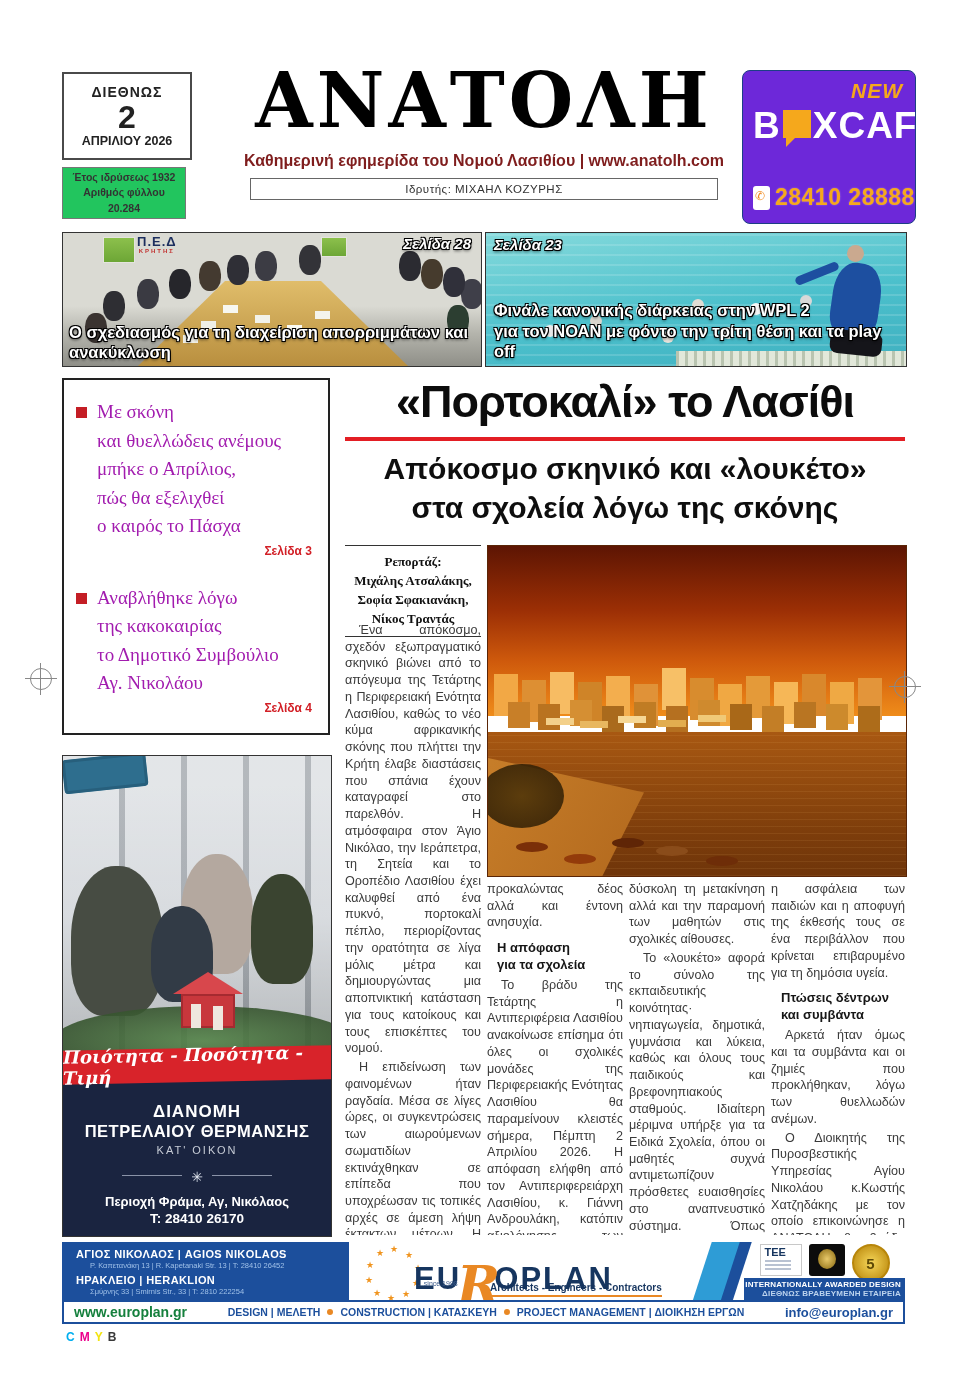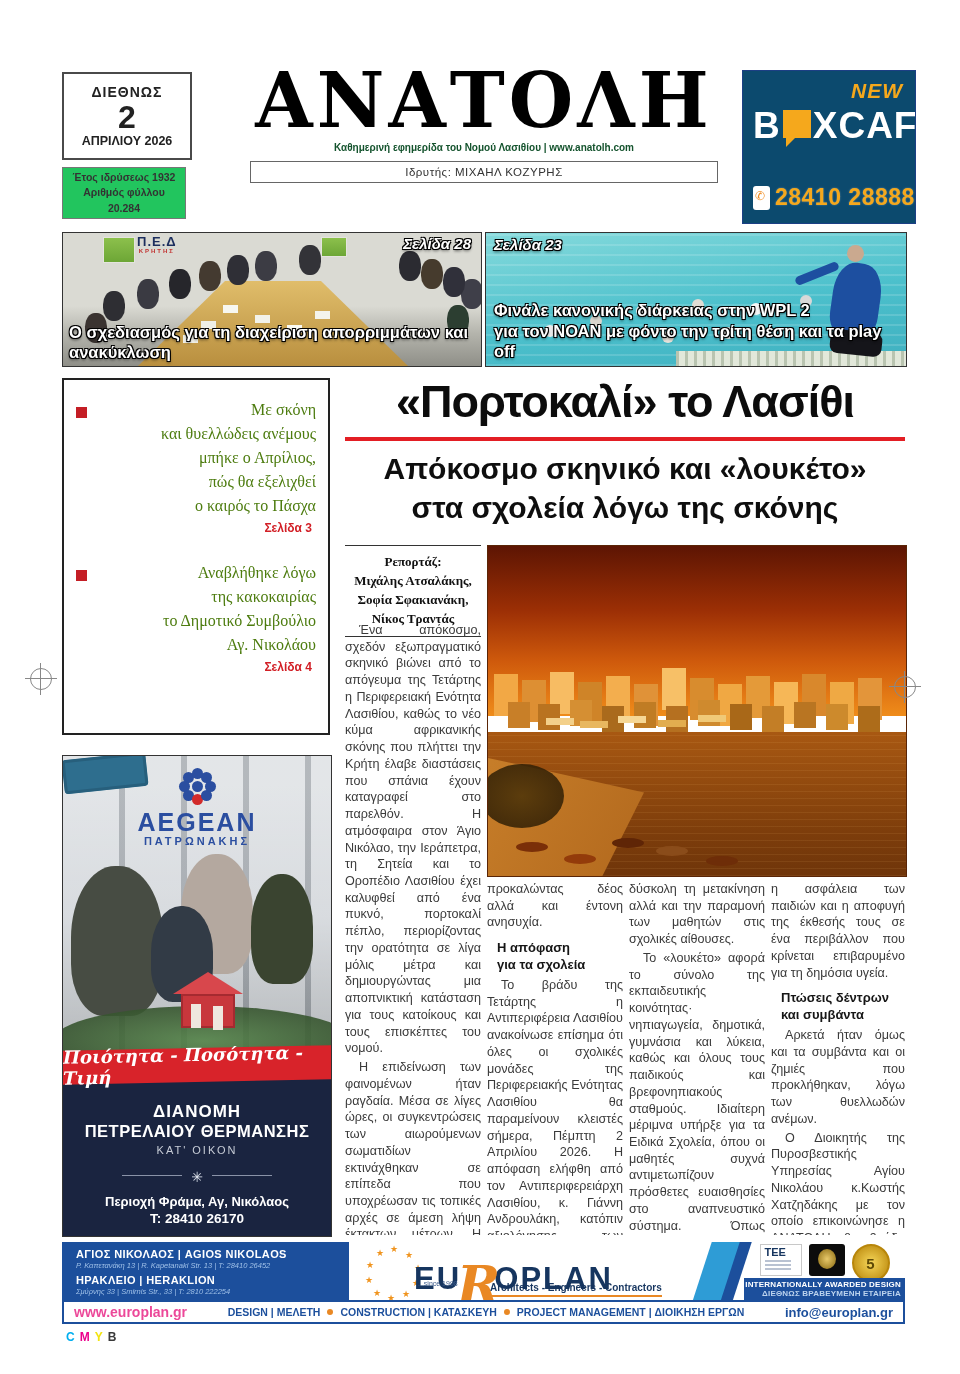--- a/index.html
+++ b/index.html
@@ -13,25 +13,25 @@
   .date-day{font-weight:bold;font-size:14px;letter-spacing:1px;}
   .date-num{font-weight:bold;font-size:32px;line-height:1;}
   .date-month{font-weight:bold;font-size:12.5px;}
   .founding-box{left:62px;top:167px;width:122px;height:50px;border:1.5px solid #777;background:#22c55e;
             display:flex;flex-direction:column;align-items:center;justify-content:center;}
   .founding-box div{font-weight:bold;font-size:10.5px;color:#333;line-height:1.45;}
 
   .masthead{left:238px;top:62px;width:492px;text-align:center;}
   .masthead-title{font-family:"DejaVu Serif",serif;font-weight:900;font-size:74px;line-height:1.05;
             letter-spacing:4px;color:#000;transform:scaleY(1.04);}
-  .masthead-tagline{font-weight:bold;font-size:10px;color:#14532d;margin-top:2px;}
+  .masthead-tagline{font-weight:bold;font-size:16px;color:#7f1d1d;margin-top:12px;}
   .founder-strip{margin:8px 12px 0 12px;border:1px solid #666;font-size:11.5px;color:#333;
             padding:4px 0;letter-spacing:.5px;}
 
-  .boxcafe{left:742px;top:70px;width:172px;height:152px;background:#0c4a6e;border-radius:0;
+  .boxcafe{left:742px;top:70px;width:172px;height:152px;background:#6d28d9;border-radius:8px;
             border:1px solid #1c3f85;text-align:right;}
   .boxcafe-new{position:absolute;right:12px;top:8px;color:#f5a81c;font-weight:bold;font-size:21px;
             font-style:italic;letter-spacing:1px;}
   .boxcafe-brand{position:absolute;left:10px;top:34px;display:flex;align-items:center;}
   .boxcafe-b,.boxcafe-rest{color:#fff;font-weight:900;font-size:37px;letter-spacing:1px;}
   .box-glyph{width:28px;height:28px;background:#f5a81c;margin:0 2px;position:relative;top:-2px;}
   .box-glyph::after{content:"";position:absolute;left:3px;bottom:-9px;border-style:solid;
             border-width:10px 10px 0 0;border-color:#f5a81c transparent transparent transparent;}
   .boxcafe-phone{position:absolute;left:10px;bottom:12px;display:flex;align-items:center;gap:5px;}
   .phone-icon{width:17px;height:24px;background:#fff;border-radius:3px;position:relative;}
@@ -75,21 +75,21 @@
   .coach-head{position:absolute;right:42px;top:12px;width:17px;height:17px;border-radius:50%;background:#caa98f;}
   .coach-legs{position:absolute;right:24px;top:98px;width:52px;height:24px;background:#15151a;
           border-radius:8px;transform:rotate(6deg);}
 
   
   .sidebar-box{left:62px;top:378px;width:268px;height:357px;border:2px solid #222;box-sizing:border-box;
           padding:18px 12px 0 12px;}
   .teaser-item{display:flex;gap:10px;margin-bottom:26px;}
   .bullet-sq{width:11px;height:11px;background:#c41e25;margin-top:9px;flex:none;}
   .teaser-body{flex:1;}
-  .teaser-text{font-family:"Liberation Serif",serif;font-size:16px;line-height:1.5;color:#4d7c0f;white-space:pre-line;text-align:right;}
+  .teaser-text{font-family:"Liberation Serif",serif;font-size:19px;line-height:1.5;color:#a21caf;white-space:pre-line;}
   .teaser-page{text-align:right;color:#d21f26;font-weight:bold;font-size:12px;margin-top:3px;padding-right:4px;}
 
   
   .aegean{left:62px;top:755px;width:268px;height:480px;background:#1a2440;overflow:hidden;border:1px solid #333;}
   .aegean-photo{position:absolute;left:0;top:0;width:268px;height:295px;
           background:linear-gradient(#d4d8dc 10%,#c3c8ce 55%,#8f9498);}
   .aegean-window{position:absolute;left:0;top:0;width:268px;height:295px;
           background:repeating-linear-gradient(90deg,rgba(255,255,255,.35) 0 56px,rgba(120,125,130,.35) 56px 62px);}
   .aegean-logo{position:absolute;left:0;top:10px;width:268px;text-align:center;}
   .flower-icon{width:40px;height:40px;margin:0 auto;position:relative;}
@@ -169,21 +169,21 @@
   .art-col p.noind{text-indent:0;}
   .col-head{font-weight:bold;color:#161616;white-space:pre-line;margin:9px 0 3px 0;padding-left:10px;
           font-size:13px;line-height:1.3;}
 
   
   .europlan{left:62px;top:1242px;width:843px;height:84px;}
   .ep-top{position:absolute;left:0;top:0;width:843px;height:58px;background:#fff;overflow:hidden;}
   .ep-left{position:absolute;left:0;top:0;width:287px;height:58px;background:#1c4f9c;color:#fff;
           padding:6px 0 0 14px;box-sizing:border-box;}
   .ep-loc-title{font-weight:bold;font-size:11px;letter-spacing:.4px;}
-  .ep-loc-detail{font-size:7.5px;color:#9fc0e8;margin:1px 0 4px 0;font-style:italic;}
+  .ep-loc-detail{font-size:7.5px;color:#9fc0e8;margin:1px 0 4px 14px;}
   .ep-stripe1{position:absolute;left:640px;top:-6px;width:30px;height:72px;background:#2e9cd6;transform:skewX(-18deg);}
   .ep-stripe2{position:absolute;left:668px;top:-6px;width:12px;height:72px;background:#1c4f9c;transform:skewX(-18deg);}
   .ep-mid{position:absolute;left:300px;top:2px;width:330px;height:56px;}
   .eu-stars{position:absolute;left:0;top:0;width:60px;height:56px;}
   .eu-stars span{position:absolute;color:#f0941e;font-size:9px;}
   .ep-logo-row{position:absolute;left:52px;top:18px;display:flex;align-items:flex-start;}
   .ep-eu,.ep-oplan{font-weight:900;font-size:31px;color:#16355f;letter-spacing:2px;line-height:1.1;}
   .ep-r{font-family:"DejaVu Serif",serif;font-style:italic;font-weight:bold;font-size:52px;color:#e98824;
           line-height:.8;margin:0 -6px 0 -4px;position:relative;top:2px;}
   .ep-since{position:absolute;left:56px;top:36px;font-size:7px;color:#3a5a8a;}
@@ -201,21 +201,21 @@
   .medal-badge{width:34px;height:34px;border-radius:50%;background:radial-gradient(#f6d75a,#c89a1e 70%,#8a6508);
           border:2px solid #b8860b;display:flex;align-items:center;justify-content:center;}
   .medal-num{font-weight:900;font-size:15px;color:#5f4a06;}
   .award-band{position:absolute;left:0;bottom:0;width:161px;height:22px;background:#1c4f9c;
           text-align:right;padding:2px 4px 0 0;box-sizing:border-box;}
   .award1{font-weight:bold;font-size:8px;color:#fff;letter-spacing:.2px;}
   .award2{font-weight:bold;font-size:8px;color:#bcd3ee;letter-spacing:.2px;}
   .ep-bottom{position:absolute;left:0;top:58px;width:843px;height:24px;border:2px solid #1c4f9c;
           box-sizing:border-box;background:#fff;display:flex;align-items:center;
           justify-content:space-between;padding:0 10px;}
-  .ep-url{font-weight:900;font-size:14px;color:#ec4899;}
+  .ep-url{font-weight:900;font-size:14px;color:#15803d;}
   .ep-services{display:flex;align-items:center;gap:7px;font-weight:bold;font-size:10.5px;color:#1c4f9c;}
   .orange-dot{width:6px;height:6px;border-radius:50%;background:#e98824;}
   .ep-email{font-weight:900;font-size:13px;color:#1c4f9c;}
 
   
   .regmark{width:20px;height:20px;border:1.5px solid #888;border-radius:50%;}
   .regmark::before{content:"";position:absolute;left:-6px;top:9px;width:32px;height:1px;background:#888;}
   .regmark::after{content:"";position:absolute;left:9px;top:-6px;width:1px;height:32px;background:#888;}
   .reg-left{left:30px;top:668px;}
   .reg-right{left:894px;top:676px;}
@@ -311,27 +311,20 @@
   <div class="abs aegean">
     <div class="aegean-photo"></div>
     <div class="aegean-window"></div>
     <div class="fam fam-dad"></div>
     <div class="fam fam-mom"></div>
     <div class="fam fam-boy"></div>
     <div class="fam fam-kid"></div>
     <div class="fam-book"></div>
     <div class="aegean-rope"></div>
     <div class="aegean-house"></div>
-    <div class="aegean-logo">
-      <div class="flower-icon">
-          <div class="petals"></div>
-        </div>
-      <div class="aegean-name">AEGEAN</div>
-      <div class="aegean-sub">ΠΑΤΡΩΝΑΚΗΣ</div>
-    </div>
     <div class="slogan-banner">
       <div class="slogan-text">Ποιότητα - Ποσότητα - Τιμή</div>
     </div>
     <div class="aegean-block">
       <div class="aeg-line1">ΔΙΑΝΟΜΗ</div>
       <div class="aeg-line2">ΠΕΤΡΕΛΑΙΟΥ ΘΕΡΜΑΝΣΗΣ</div>
       <div class="aeg-line3">ΚΑΤ' ΟΙΚΟΝ</div>
       <div class="aeg-divider">
         <div class="line"></div>
           <div class="mini-flower"></div>

